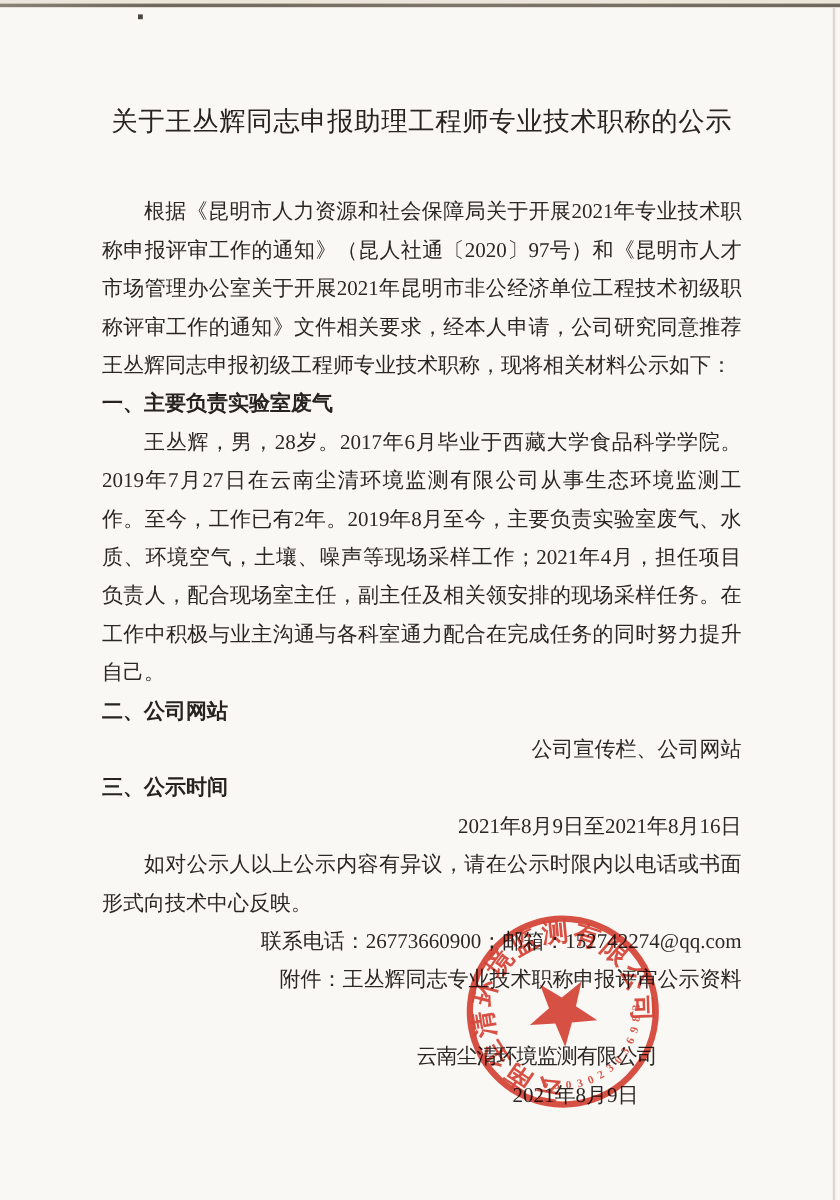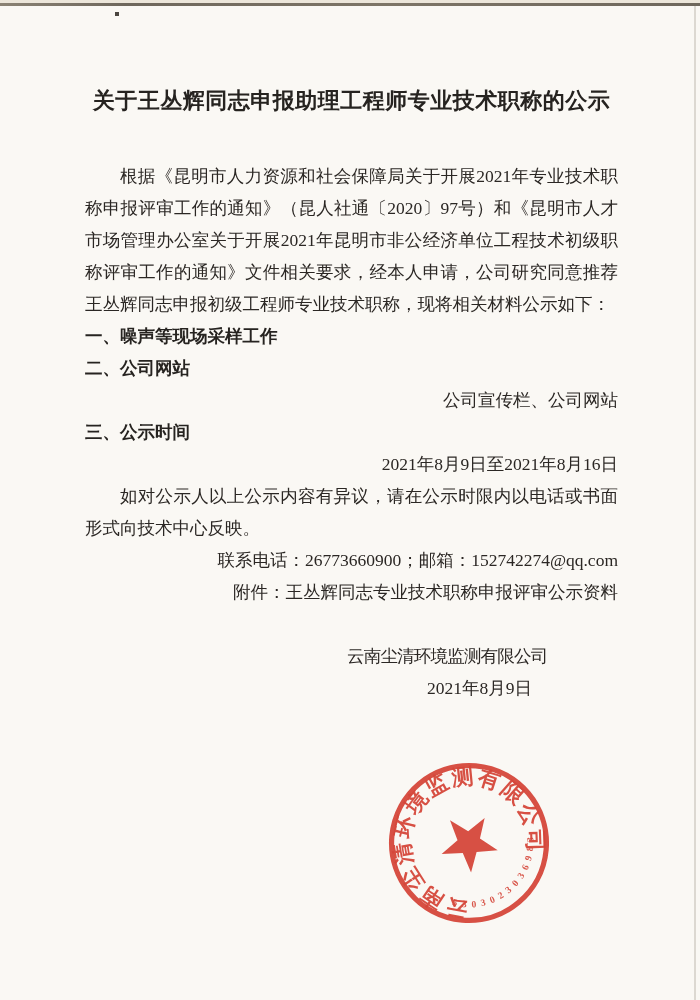--- a/index.html
+++ b/index.html
@@ -15,21 +15,21 @@
                     background:linear-gradient(90deg,#8a8274 0%,#6e675c 18%,#7d7567 55%,#6e675c 100%); }
   .scan-right-line{ position:absolute; top:6px; right:4px; width:2px; height:994px; background:#dcd8d1; }
   .scan-speck     { position:absolute; left:115px; top:12px; width:4px; height:4px; background:#4b463f; }
 
   .content {
     position:absolute; top:84px; left:85px; width:533px;
     font-size:17.5px; line-height:32px;
     text-align:justify; text-justify:inter-character;
   }
   .doc-title {
-    font-size:22px; font-weight:bold; text-align:center; line-height:34px;
+    font-size:22px; font-weight:normal; text-align:center; line-height:34px;
     margin:0 0 42px 0; letter-spacing:.5px; color:#262320;
   }
   .content p { margin:0; text-indent:2em; }
   .content h2 {
     font-size:17.5px; line-height:32px; margin:0; text-indent:0;
     font-weight:bold; font-family:"Liberation Sans", sans-serif; color:#262320;
   }
   .single { text-align:right; }
   .sig-company { text-align:left; text-indent:0; padding-left:262px; margin-top:32px; letter-spacing:-.8px; }
   .sig-date    { text-align:left; text-indent:0; padding-left:342px; }
@@ -49,21 +49,22 @@
 <div class="scan-top-strip"></div>
 <div class="scan-top-line"></div>
 <div class="scan-right-line"></div>
 <div class="scan-speck"></div>
 
 <div class="content">
   <h1 class="doc-title">关于王丛辉同志申报助理工程师专业技术职称的公示</h1>
 
   <p>根据《昆明市人力资源和社会保障局关于开展2021年专业技术职称申报评审工作的通知》（昆人社通〔2020〕97号）和《昆明市人才市场管理办公室关于开展2021年昆明市非公经济单位工程技术初级职称评审工作的通知》文件相关要求，经本人申请，公司研究同意推荐王丛辉同志申报初级工程师专业技术职称，现将相关材料公示如下：</p>
 
-  <h2>一、噪声等现场采样工作</h2>
+  <h2>一、主要负责实验室废气</h2>
+  <p>王丛辉，男，28岁。2017年6月毕业于西藏大学食品科学学院。2019年7月27日在云南尘清环境监测有限公司从事生态环境监测工作。至今，工作已有2年。2019年8月至今，主要负责实验室废气、水质、环境空气，土壤、噪声等现场采样工作；2021年4月，担任项目负责人，配合现场室主任，副主任及相关领安排的现场采样任务。在工作中积极与业主沟通与各科室通力配合在完成任务的同时努力提升自己。</p>
 
   <h2>二、公司网站</h2>
   <p class="single">公司宣传栏、公司网站</p>
 
   <h2>三、公示时间</h2>
   <p class="single">2021年8月9日至2021年8月16日</p>
 
   <p>如对公示人以上公示内容有异议，请在公示时限内以电话或书面形式向技术中心反映。</p>
   <p class="single">联系电话：26773660900；邮箱：152742274@qq.com</p>
   <p class="single">附件：王丛辉同志专业技术职称申报评审公示资料</p>

